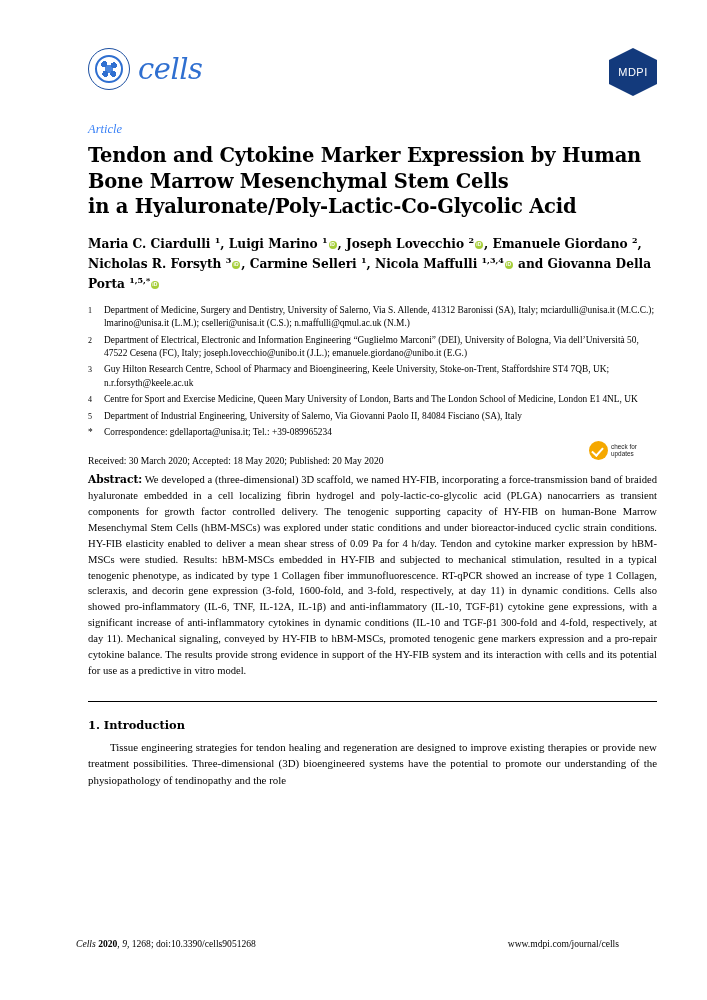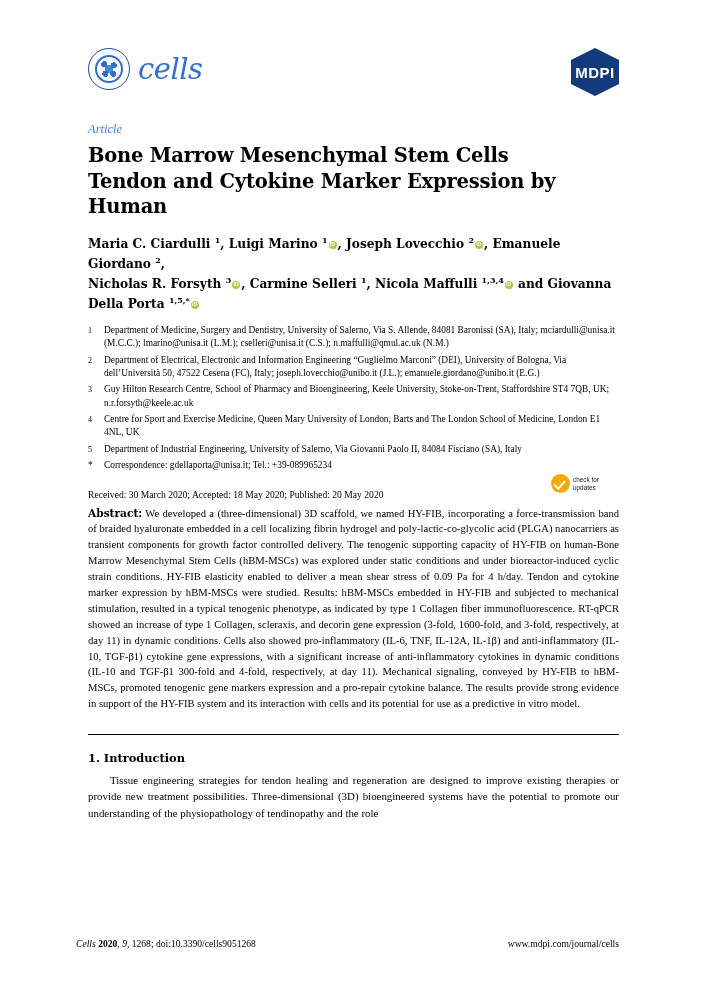--- a/index.html
+++ b/index.html
@@ -13,21 +13,21 @@
     font-family: "Liberation Serif", serif;
     color: #000000;
     position: relative;
     overflow: hidden;
   }
   .page {
     position: relative;
     width: 707px;
     height: 991px;
     box-sizing: border-box;
-    padding: 48px 88px 0 88px;
+    padding: 48px 50px 0 88px;
   }
 
   
   .masthead {
     display: flex;
     align-items: flex-start;
     justify-content: space-between;
     height: 58px;
   }
   .journal-brand {
@@ -79,22 +79,22 @@
     height: 48px;
     background: #133a7c;
     clip-path: polygon(50% 0%, 100% 25%, 100% 75%, 50% 100%, 0% 75%, 0% 25%);
     display: flex;
     align-items: center;
     justify-content: center;
   }
   .mdpi-hex span {
     color: #ffffff;
     font-family: "Liberation Sans", sans-serif;
-    font-weight: bold;
-    font-size: 15px;
+    font-weight: normal;
+    font-size: 11px;
     letter-spacing: 0.5px;
   }
 
   
   .article-type {
     margin-top: 16px;
     font-style: italic;
     font-size: 12.5px;
     color: #3b82f6;
   }
@@ -275,33 +275,34 @@
     <div class="mdpi-logo">
       <div class="mdpi-hex">
         <span>MDPI</span>
       </div>
     </div>
   </div>
 
   <div class="article-type">Article</div>
 
   <div class="title">
+    <div>Tendon and Cytokine Marker Expression by Human</div>
     <div>Bone Marrow Mesenchymal Stem Cells</div>
-    <div>Tendon and Cytokine Marker Expression by Human</div>
+    <div>in a Hyaluronate/Poly-Lactic-Co-Glycolic Acid</div>
   </div>
 
   <div class="authors">
     <div>Maria C. Ciardulli <sup>1</sup>, Luigi Marino <sup>1</sup><span class="orcid"></span>, Joseph Lovecchio <sup>2</sup><span class="orcid"></span>, Emanuele Giordano <sup>2</sup>,</div>
     <div>Nicholas R. Forsyth <sup>3</sup><span class="orcid"></span>, Carmine Selleri <sup>1</sup>, Nicola Maffulli <sup>1,3,4</sup><span class="orcid"></span> and Giovanna Della Porta <sup>1,5,*</sup><span class="orcid"></span></div>
   </div>
 
   <div class="affiliations">
     <div class="aff-row">
       <div class="aff-num">1</div>
-      <div class="aff-text">Department of Medicine, Surgery and Dentistry, University of Salerno, Via S. Allende, 84081 Baronissi (SA), Italy; mciardulli@unisa.it (M.C.C.); lmarino@unisa.it (L.M.); cselleri@unisa.it (C.S.); n.maffulli@qmul.ac.uk (N.M.)</div>
+      <div class="aff-text">Department of Medicine, Surgery and Dentistry, University of Salerno, Via S. Allende, 41312 Baronissi (SA), Italy; mciardulli@unisa.it (M.C.C.); lmarino@unisa.it (L.M.); cselleri@unisa.it (C.S.); n.maffulli@qmul.ac.uk (N.M.)</div>
     </div>
     <div class="aff-row">
       <div class="aff-num">2</div>
       <div class="aff-text">Department of Electrical, Electronic and Information Engineering “Guglielmo Marconi” (DEI), University of Bologna, Via dell’Università 50, 47522 Cesena (FC), Italy; joseph.lovecchio@unibo.it (J.L.); emanuele.giordano@unibo.it (E.G.)</div>
     </div>
     <div class="aff-row">
       <div class="aff-num">3</div>
       <div class="aff-text">Guy Hilton Research Centre, School of Pharmacy and Bioengineering, Keele University, Stoke-on-Trent, Staffordshire ST4 7QB, UK; n.r.forsyth@keele.ac.uk</div>
     </div>
     <div class="aff-row">

